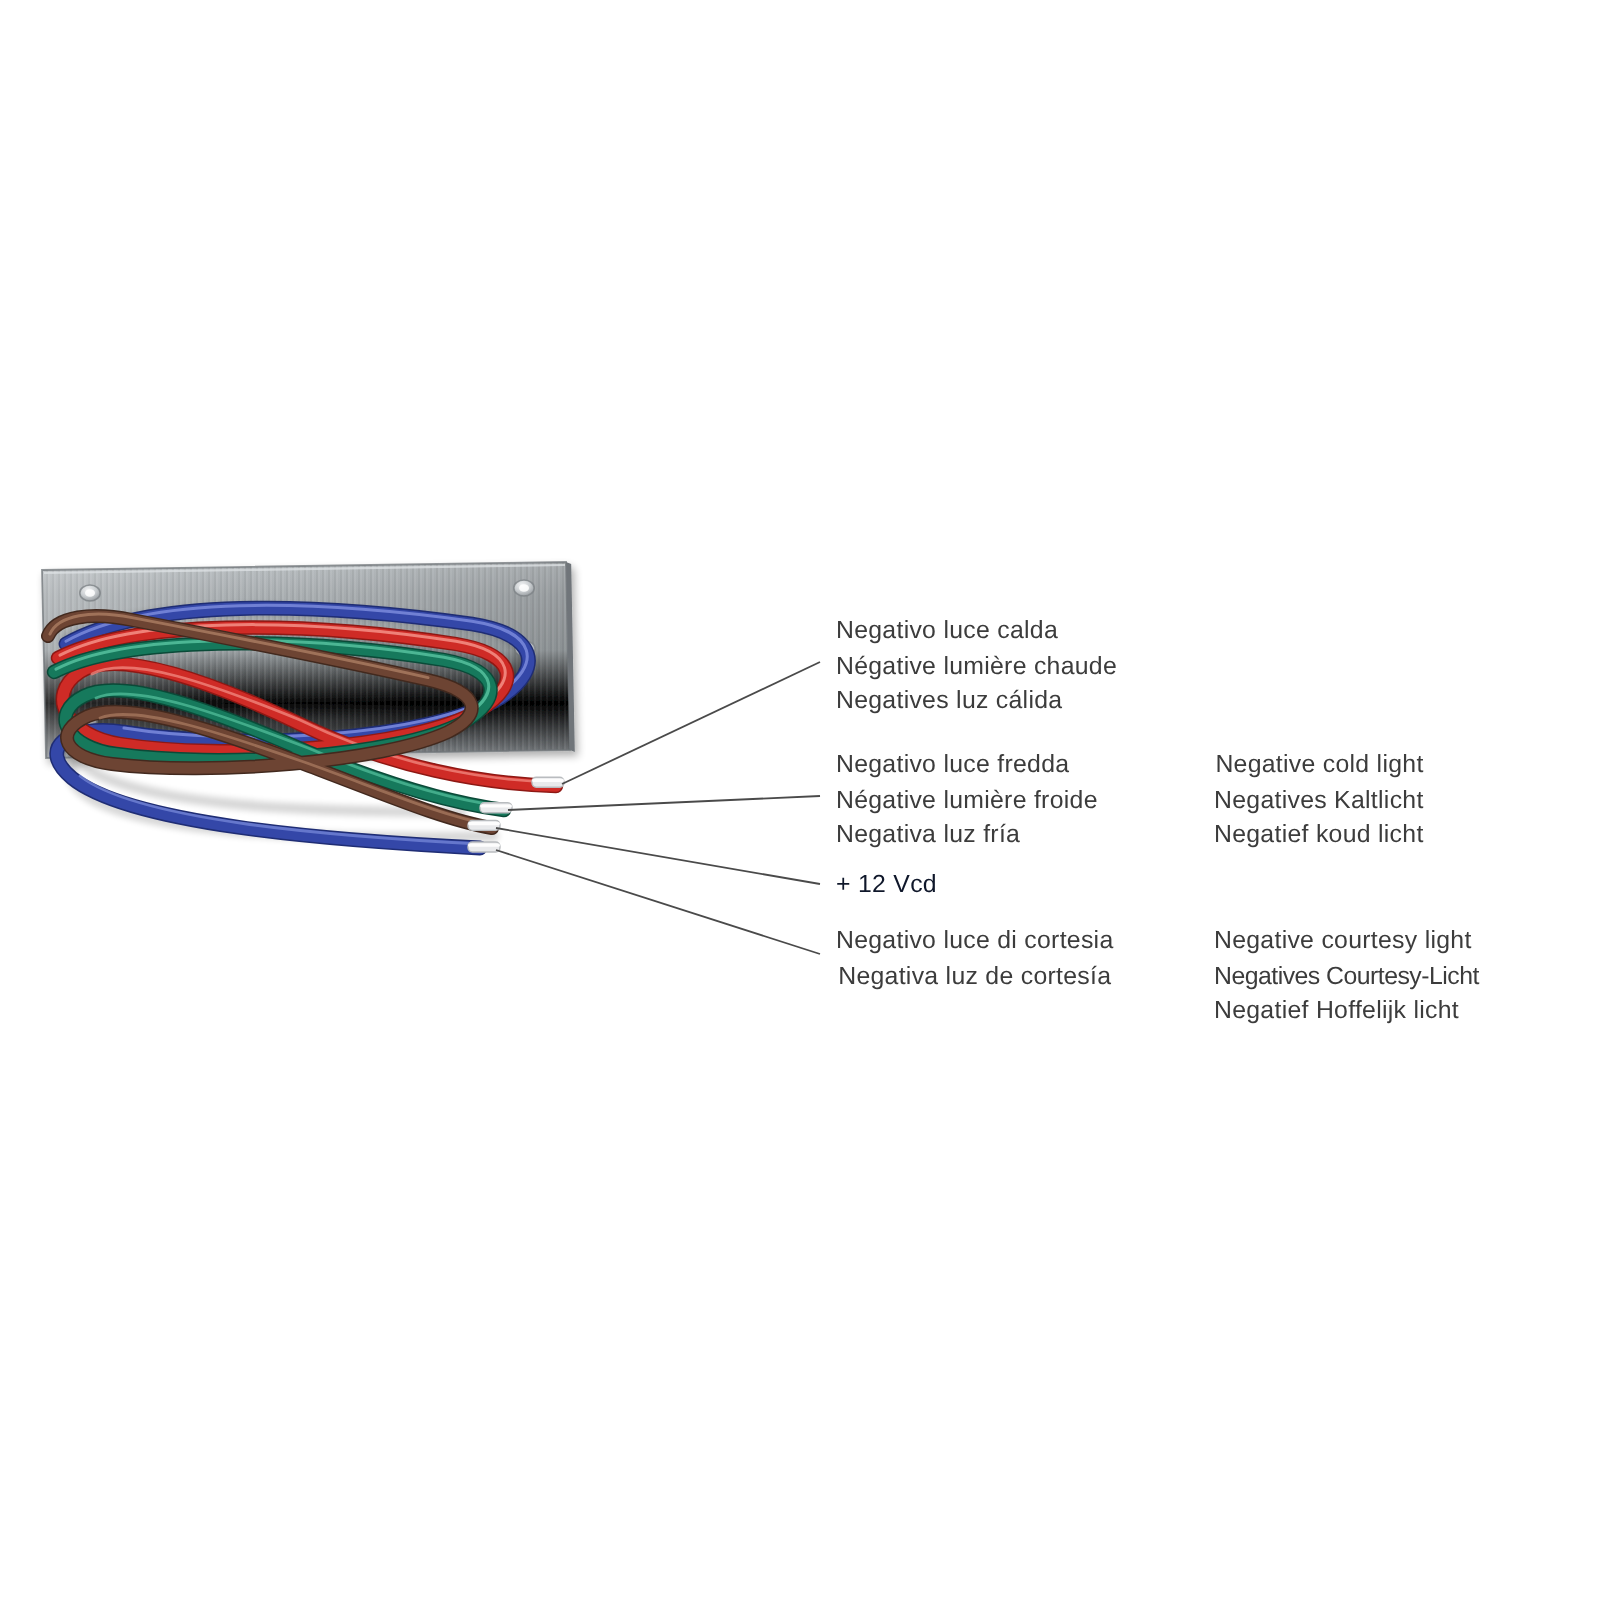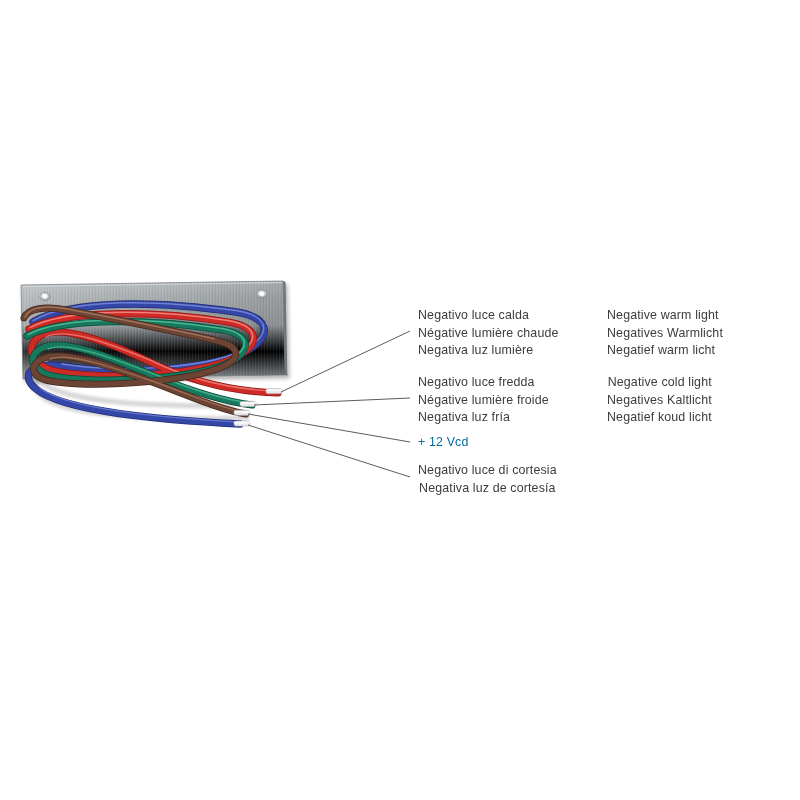--- a/index.html
+++ b/index.html
@@ -22,21 +22,21 @@
     font-size:12.4px;
     line-height:17.6px;
     white-space:nowrap;
     letter-spacing:0.15px;
     font-family:"Liberation Sans", sans-serif;
   }
   .line.tight{letter-spacing:-0.25px;}
   .power{
     position:absolute;
     left:418px;
-    color:#0369a1;
+    color:#0f172a;
     font-size:12.4px;
     line-height:17.6px;
     white-space:nowrap;
     letter-spacing:0.15px;
   }
 </style>
 </head>
 <body>
 
 <div id="stage">
@@ -188,40 +188,40 @@
       <line x1="248" y1="414" x2="410" y2="442"></line>
       <line x1="248" y1="425" x2="410" y2="477"></line>
     </g>
   </svg>
 
   <div class="labels">
 
     <div class="lblblock lbl-left" style="top:307px;">
       <div class="line">Negativo luce calda</div>
       <div class="line">Négative lumière chaude</div>
-      <div class="line">Negativa luz lumière</div>
-    </div>
-    <div class="lblblock lbl-right" style="top:307px;">
-      <div class="line">Negative warm light</div>
-      <div class="line">Negatives Warmlicht</div>
-      <div class="line">Negatief warm licht</div>
+      <div class="line">Negatives luz cálida</div>
     </div>
 
     <div class="lblblock lbl-left" style="top:374px;">
       <div class="line">Negativo luce fredda</div>
       <div class="line">Négative lumière froide</div>
       <div class="line">Negativa luz fría</div>
     </div>
     <div class="lblblock lbl-right" style="top:374px;text-align:right;">
       <div class="line">Negative cold light</div>
       <div class="line">Negatives Kaltlicht</div>
       <div class="line">Negatief koud licht</div>
     </div>
 
     <div class="power" style="top:434px;">+ 12 Vcd</div>
 
     <div class="lblblock lbl-left" style="top:462px;text-align:center;">
       <div class="line">Negativo luce di cortesia</div>
       <div class="line">Negativa luz de cortesía</div>
     </div>
+    <div class="lblblock lbl-right" style="top:462px;">
+      <div class="line">Negative courtesy light</div>
+      <div class="line tight">Negatives Courtesy-Licht</div>
+      <div class="line">Negatief Hoffelijk licht</div>
+    </div>
 
   </div>
 </div>
 
 </body></html>

